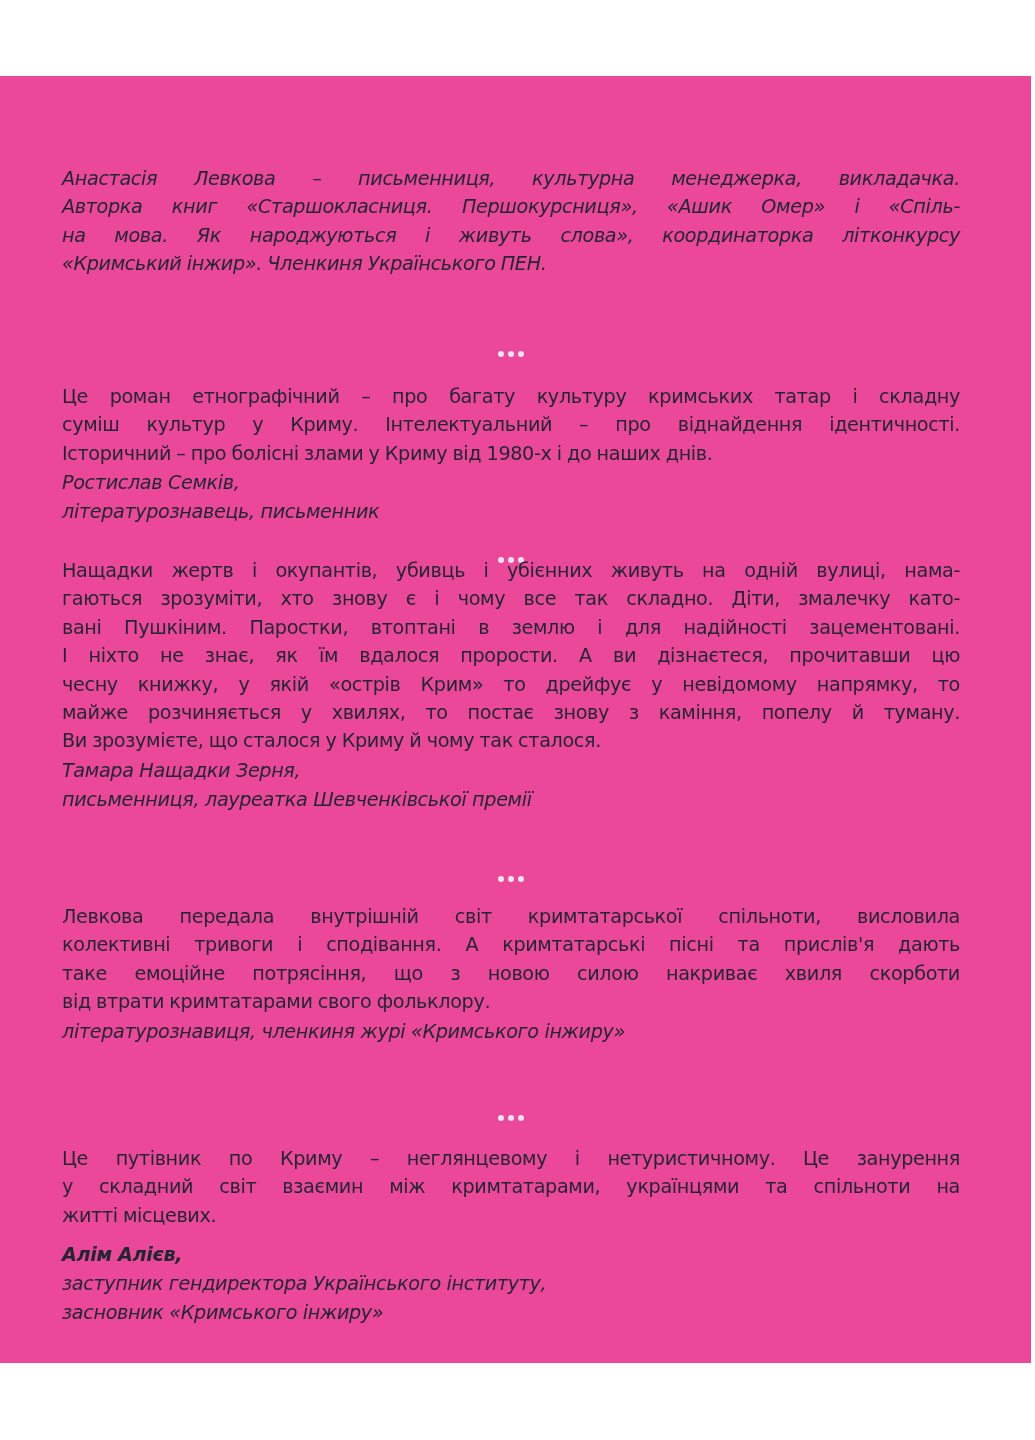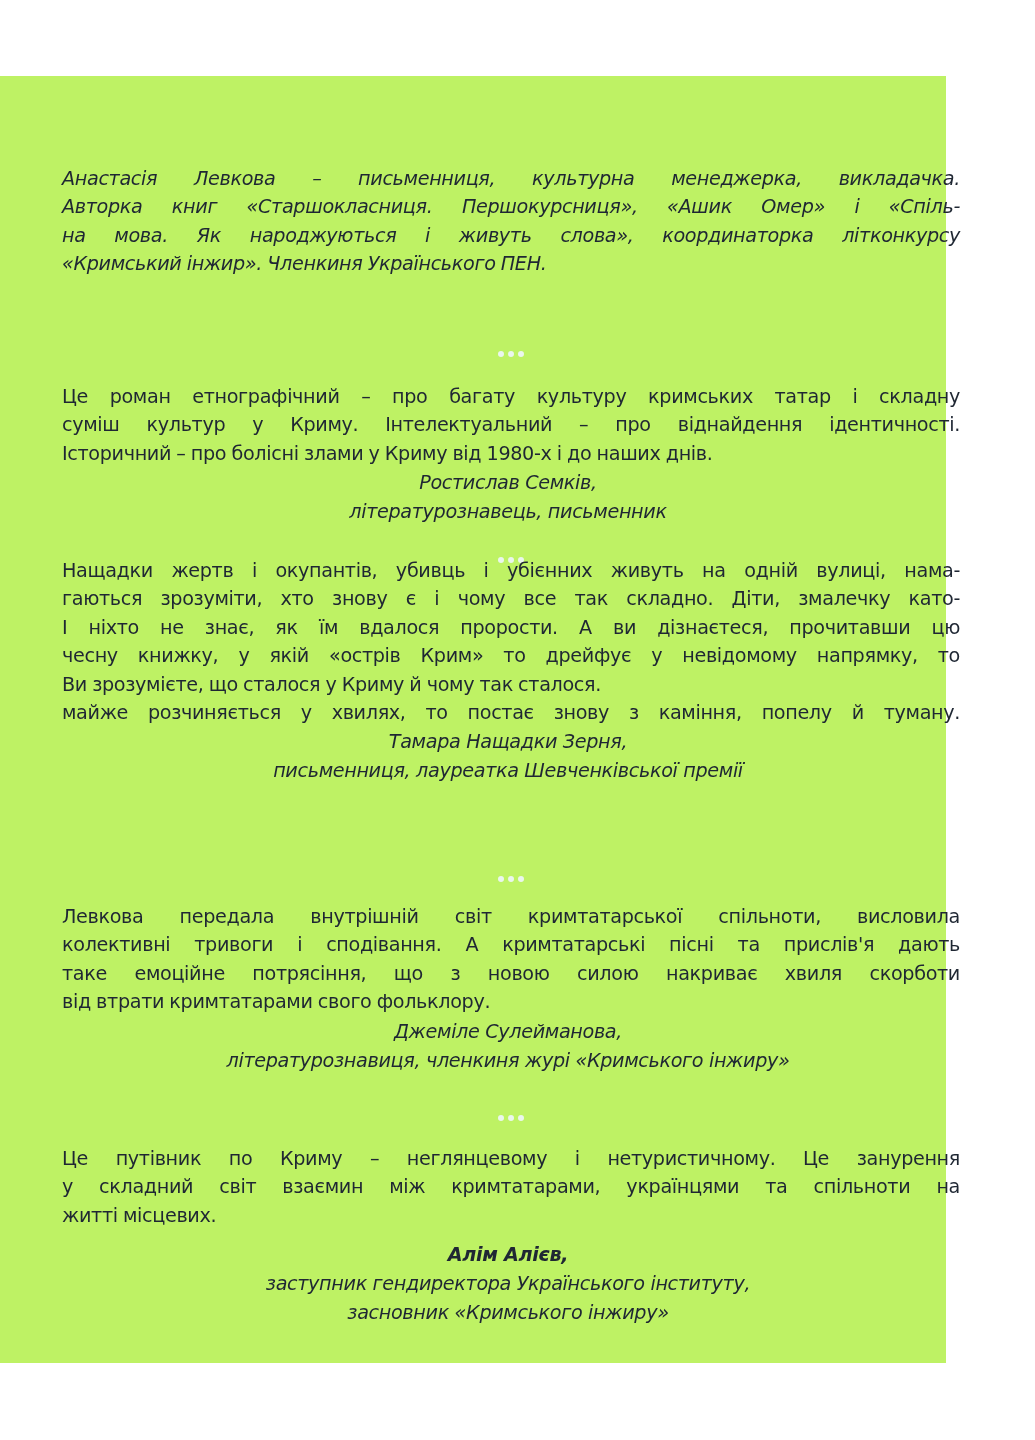--- a/index.html
+++ b/index.html
@@ -11,23 +11,23 @@
     width: 1035px;
     height: 1440px;
     position: relative;
     overflow: hidden;
     font-family: "DejaVu Sans", "Liberation Sans", sans-serif;
   }
   .page {
     position: absolute;
     left: 0;
     top: 76px;
-    width: 946px;
+    width: 1031px;
     height: 1287px;
-    background: #bef264;
+    background: #ec4899;
   }
   .content {
     position: absolute;
     left: 62px;
     top: 89px;
     width: 898px;
     color: #1f2733;
   }
   .para {
     font-size: 19.2px;
@@ -55,21 +55,21 @@
     width: 898px;
   }
   .sep .dot {
     width: 6px;
     height: 6px;
     border-radius: 50%;
     background: #eef6fc;
     opacity: 0.9;
   }
   .attrib {
-    text-align: center;
+    text-align: left;
     font-style: italic;
     font-size: 19.2px;
     line-height: 29px;
     letter-spacing: -0.35px;
     padding-right: 6px;
   }
   .block { position: absolute; left: 0; width: 898px; }
 </style>
 </head>
 <body>
@@ -105,43 +105,43 @@
     <div class="block sep" style="top:388px;">
       <span class="dot"></span>
       <span class="dot"></span>
       <span class="dot"></span>
     </div>
 
     <div class="block" style="top:392px;">
       <p class="para">
         <span class="ln">Нащадки жертв і окупантів, убивць і убієнних живуть на одній вулиці, нама-</span>
         <span class="ln">гаються зрозуміти, хто знову є і чому все так складно. Діти, змалечку като-</span>
+        <span class="ln">вані Пушкіним. Паростки, втоптані в землю і для надійності зацементовані.</span>
         <span class="ln">І ніхто не знає, як їм вдалося прорости. А ви дізнаєтеся, прочитавши цю</span>
         <span class="ln">чесну книжку, у якій «острів Крим» то дрейфує у невідомому напрямку, то</span>
+        <span class="ln">майже розчиняється у хвилях, то постає знову з каміння, попелу й туману.</span>
         <span class="ln last">Ви зрозумієте, що сталося у Криму й чому так сталося.</span>
-        <span class="ln">майже розчиняється у хвилях, то постає знову з каміння, попелу й туману.</span>
       </p>
       <div class="attrib">Тамара Нащадки Зерня,</div>
       <div class="attrib">письменниця, лауреатка Шевченківської премії</div>
     </div>
 
     <div class="block sep" style="top:707px;">
       <span class="dot"></span>
       <span class="dot"></span>
       <span class="dot"></span>
     </div>
 
     <div class="block" style="top:738px;">
       <p class="para">
         <span class="ln">Левкова передала внутрішній світ кримтатарської спільноти, висловила</span>
         <span class="ln">колективні тривоги і сподівання. А кримтатарські пісні та прислів'я дають</span>
         <span class="ln">таке емоційне потрясіння, що з новою силою накриває хвиля скорботи</span>
         <span class="ln last">від втрати кримтатарами свого фольклору.</span>
       </p>
-      <div class="attrib">Джеміле Сулейманова,</div>
       <div class="attrib">літературознавиця, членкиня журі «Кримського інжиру»</div>
     </div>
 
     <div class="block sep" style="top:946px;">
       <span class="dot"></span>
       <span class="dot"></span>
       <span class="dot"></span>
     </div>
 
     <div class="block" style="top:980px;">

